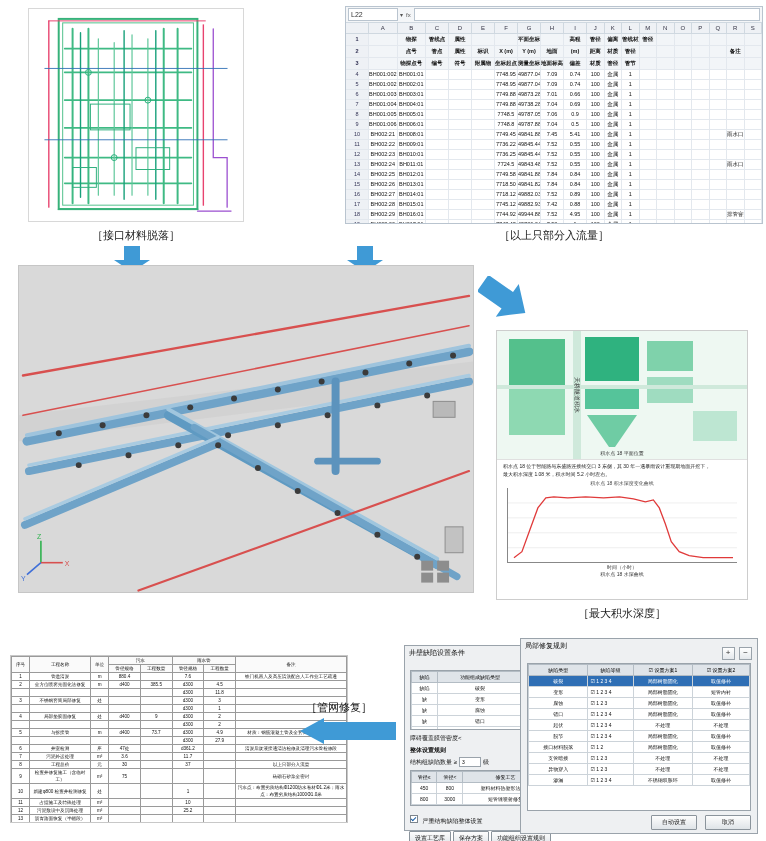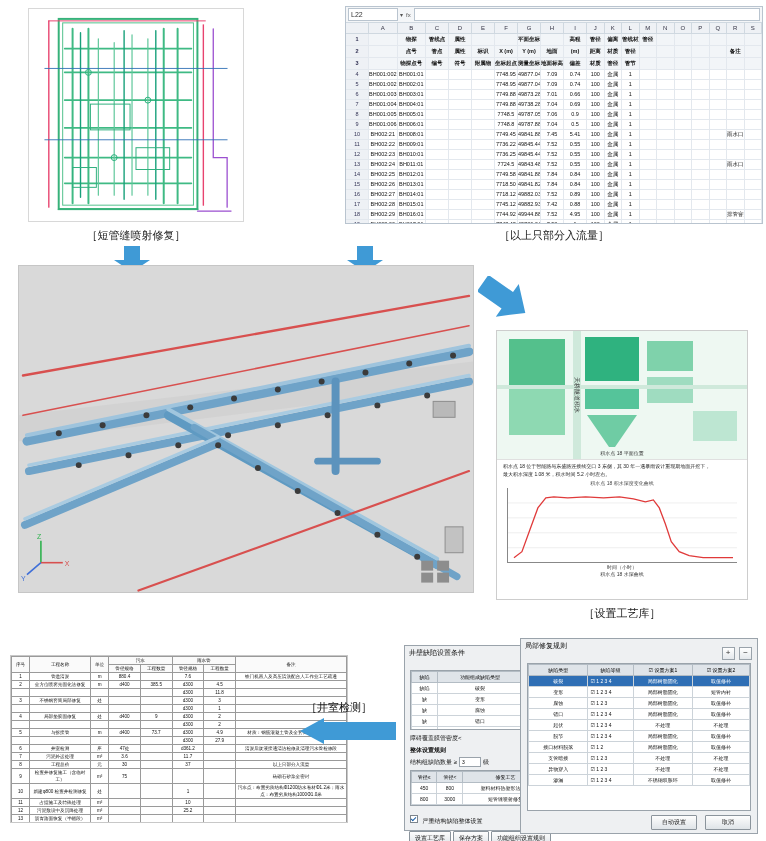--- a/index.html
+++ b/index.html
@@ -155,21 +155,21 @@
       <circle cx="60" cy="64" r="3" stroke="#2bb07d" stroke-width="1"></circle>
       <circle cx="120" cy="92" r="3" stroke="#2bb07d" stroke-width="1"></circle>
       <circle cx="86" cy="150" r="3" stroke="#2bb07d" stroke-width="1"></circle>
       <rect x="62" y="96" width="40" height="26" stroke="#31b07f" stroke-width="1"></rect>
       <rect x="108" y="140" width="34" height="22" stroke="#31b07f" stroke-width="1"></rect>
       <rect x="44" y="160" width="24" height="20" stroke="#31b07f" stroke-width="1"></rect>
       <path d="M30 202 L170 202" stroke="#37b27a" stroke-width="2"></path>
     </g>
   </svg>
 </div>
-<div class="caption" style="left:28px; top:228px; width:216px;">［短管缝喷射修复］</div>
+<div class="caption" style="left:28px; top:228px; width:216px;">［接口材料脱落］</div>
 
 <div class="panel" id="excel-panel">
   <div class="xl-formulabar">
     <div class="xl-namebox">L22</div>
     <span style="font-size:6px;color:#555;">▾</span>
     <span style="font-size:6px;color:#555;margin:0 3px;">fx</span>
     <div class="xl-fxbox"></div>
   </div>
   <div class="xl-colhead" id="xl-colhead">
       <div class="xl-rowhead" style="width: 22px;"></div>
@@ -729,21 +729,21 @@
         <line x1="0" y1="30" x2="230" y2="30"></line>
         <line x1="0" y1="45" x2="230" y2="45"></line>
         <line x1="0" y1="60" x2="230" y2="60"></line>
       </g>
       <polyline fill="none" stroke="#e03a3a" stroke-width="1.3" points="6,70 14,64 22,42 30,20 38,10 46,9 60,10 78,9 96,10 112,9 126,11 138,14 146,12 152,20 158,36 164,54 172,64 182,68 196,70 214,70 226,70"></polyline>
     </svg>
   </div>
   <div class="pond-caption-small">时间（小时）</div>
   <div class="pond-caption-small">积水点 18 水深曲线</div>
 </div>
-<div class="caption" style="left:496px; top:606px; width:252px;">［设置工艺库］</div>
+<div class="caption" style="left:496px; top:606px; width:252px;">［最大积水深度］</div>
 
 <div class="panel" id="table-panel">
   <table class="tb" id="repair-table">
       <tbody>
         <tr>
           <th rowspan="2">序号</th>
           <th rowspan="2" style="width:58px">工程名称</th>
           <th rowspan="2">单位</th>
           <th colspan="2">污水</th>
           <th colspan="2">雨水管</th>
@@ -935,21 +935,21 @@
           <td></td>
           <td></td>
         </tr>
       </tbody>
     </table>
 </div>
 
 <svg class="arrow" style="left:300px; top:718px; width:96px; height:26px;" viewBox="0 0 96 26">
   <polygon points="96,4 24,4 24,0 0,13 24,26 24,22 96,22" fill="#3f9ad6"></polygon>
 </svg>
-<div class="arrow-label" style="left:306px; top:700px;">［井室检测］</div>
+<div class="arrow-label" style="left:306px; top:700px;">［管网修复］</div>
 
 <div class="panel" id="dlg-left">
   <div class="dlg-title">井壁缺陷设置条件</div>
   <div style="text-align:right;padding-right:4px;margin-top:-12px;">
     <span class="mini-btn">+</span>
     <span class="mini-btn">−</span>
   </div>
   <div class="grid-box" style="margin:3px 5px 0 5px; height:58px;">
     <table class="gt" id="dlgleft-table">
         <tbody>

